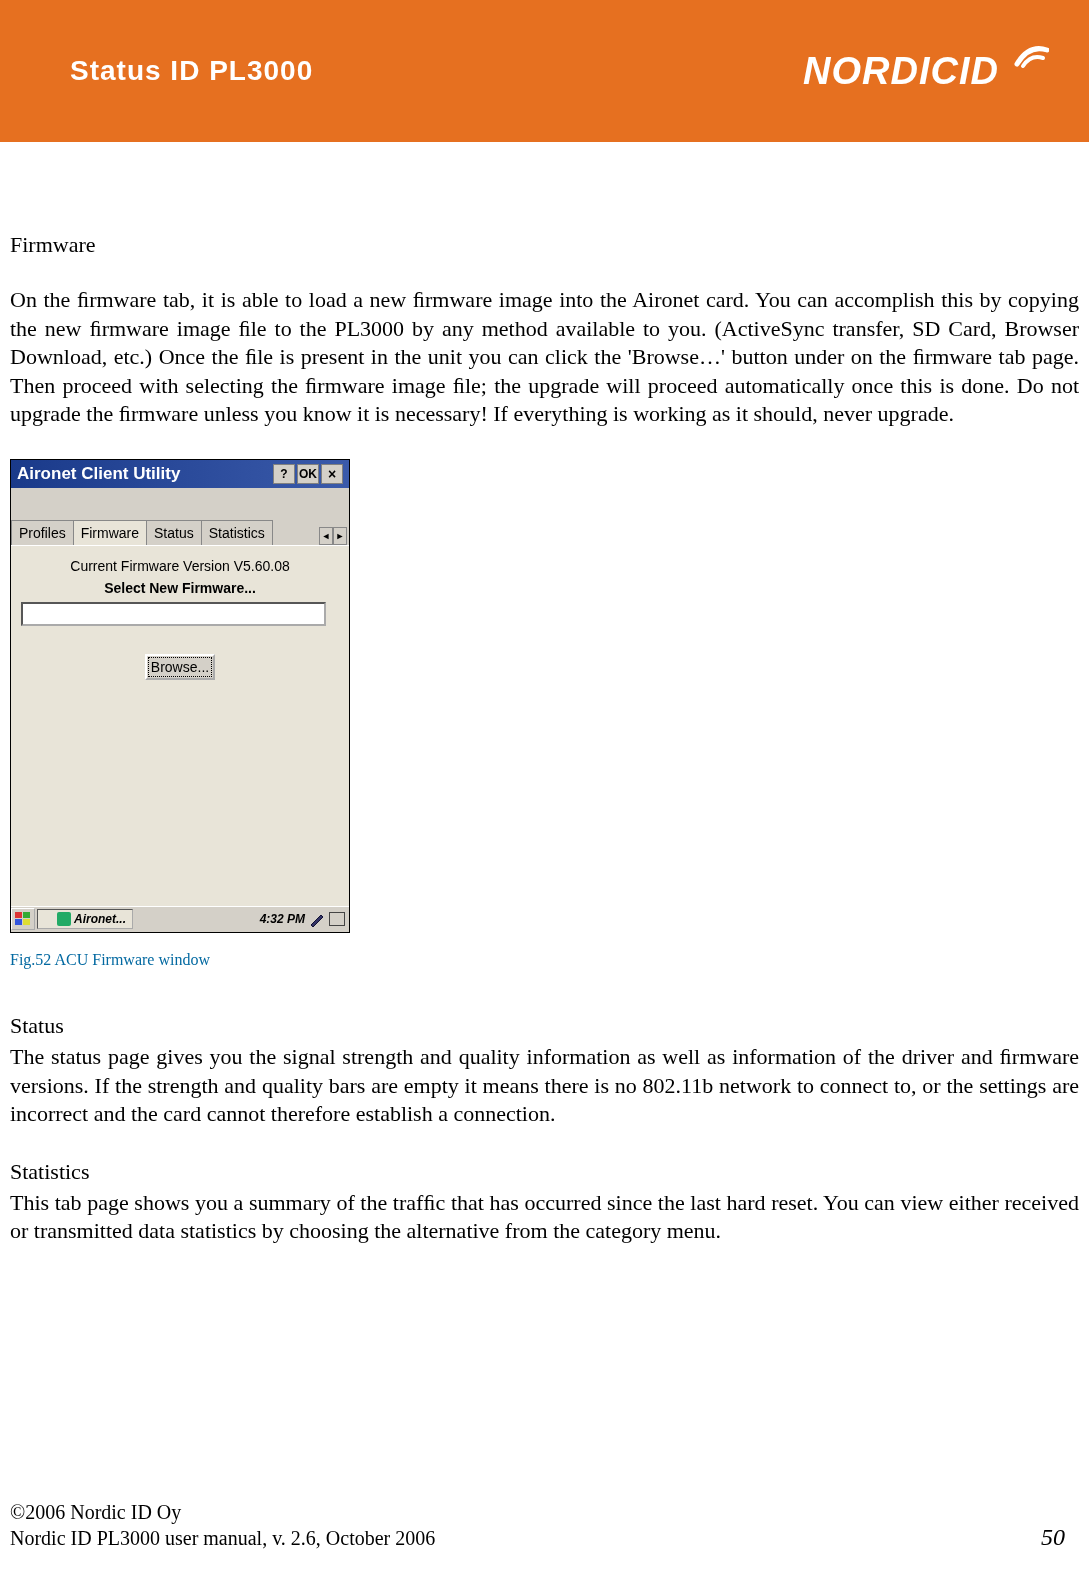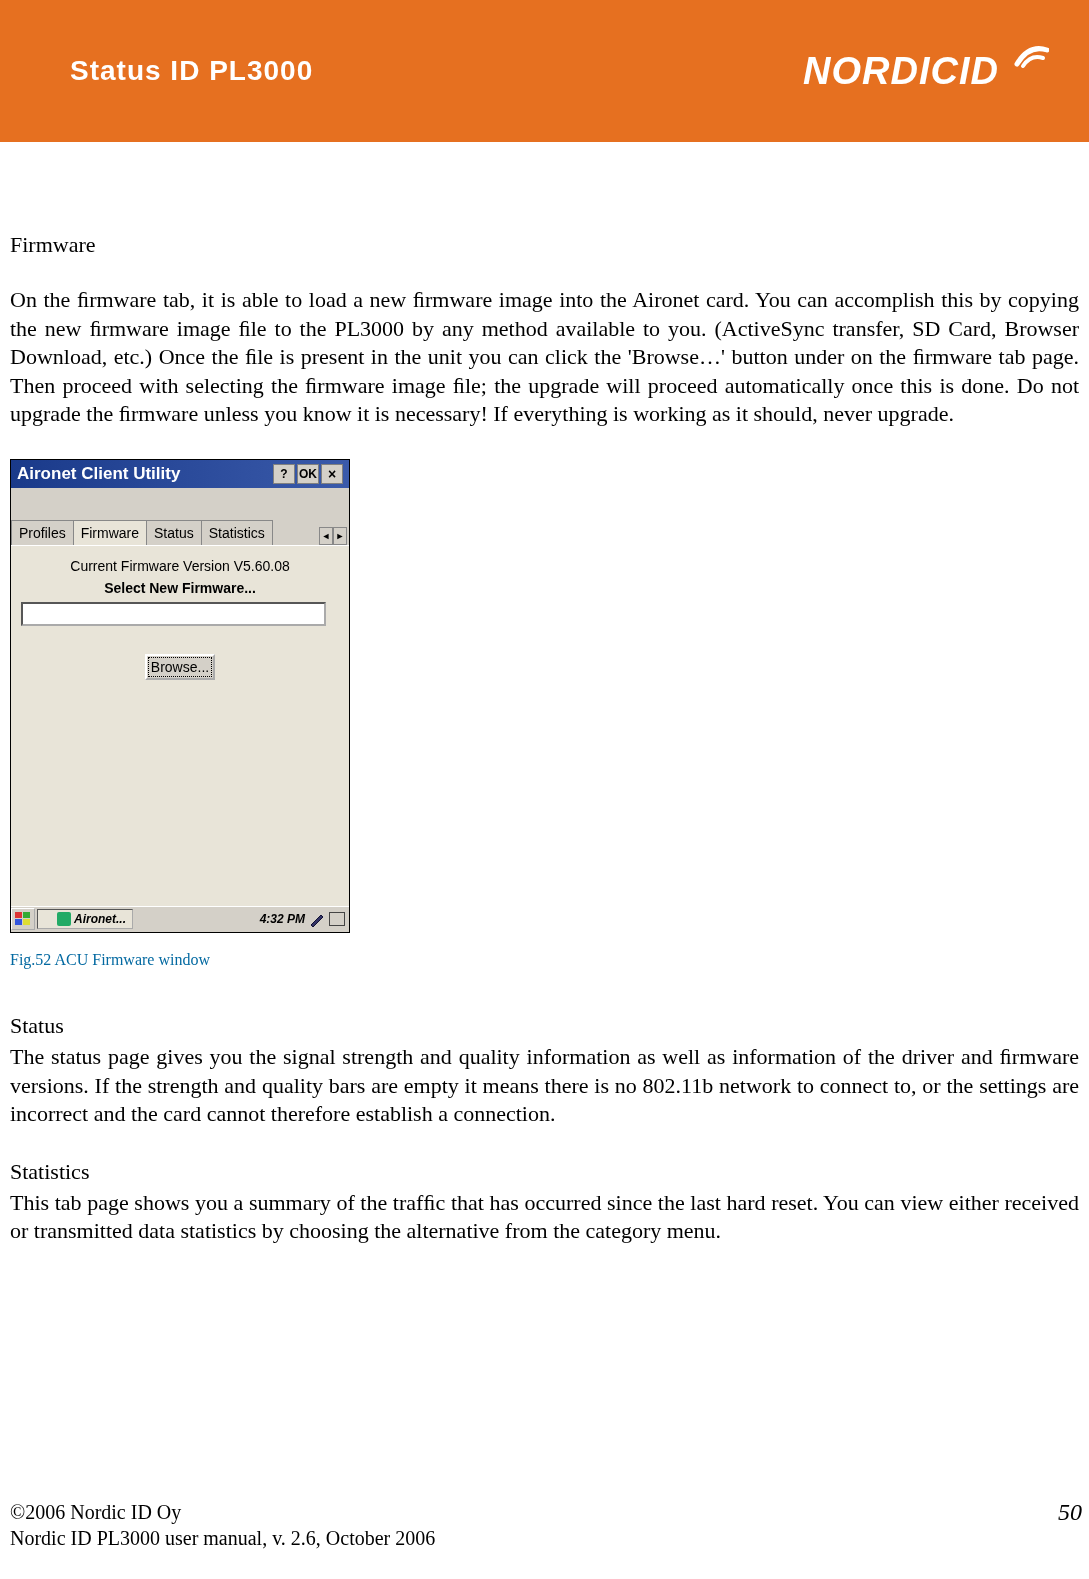--- a/index.html
+++ b/index.html
@@ -203,23 +203,24 @@
     }
     .sub-heading {
       font-size: 22px;
       color: #000;
       margin-bottom: 4px;
     }
     .footer {
       position: absolute;
       bottom: 28px;
       left: 10px;
-      right: 7px;
+      right: 24px;
       display: flex;
       justify-content: space-between;
+      align-items: flex-end;
       font-size: 20px;
       color: #000;
       border-top: none;
       margin-top: 15px;
     }
     .footer-left { line-height: 1.3; }
     .footer-page { font-size: 24px; font-style: italic; }
     .wifi-ico {
       width: 14px; height: 14px;
       background: #2a6; display: inline-block;

